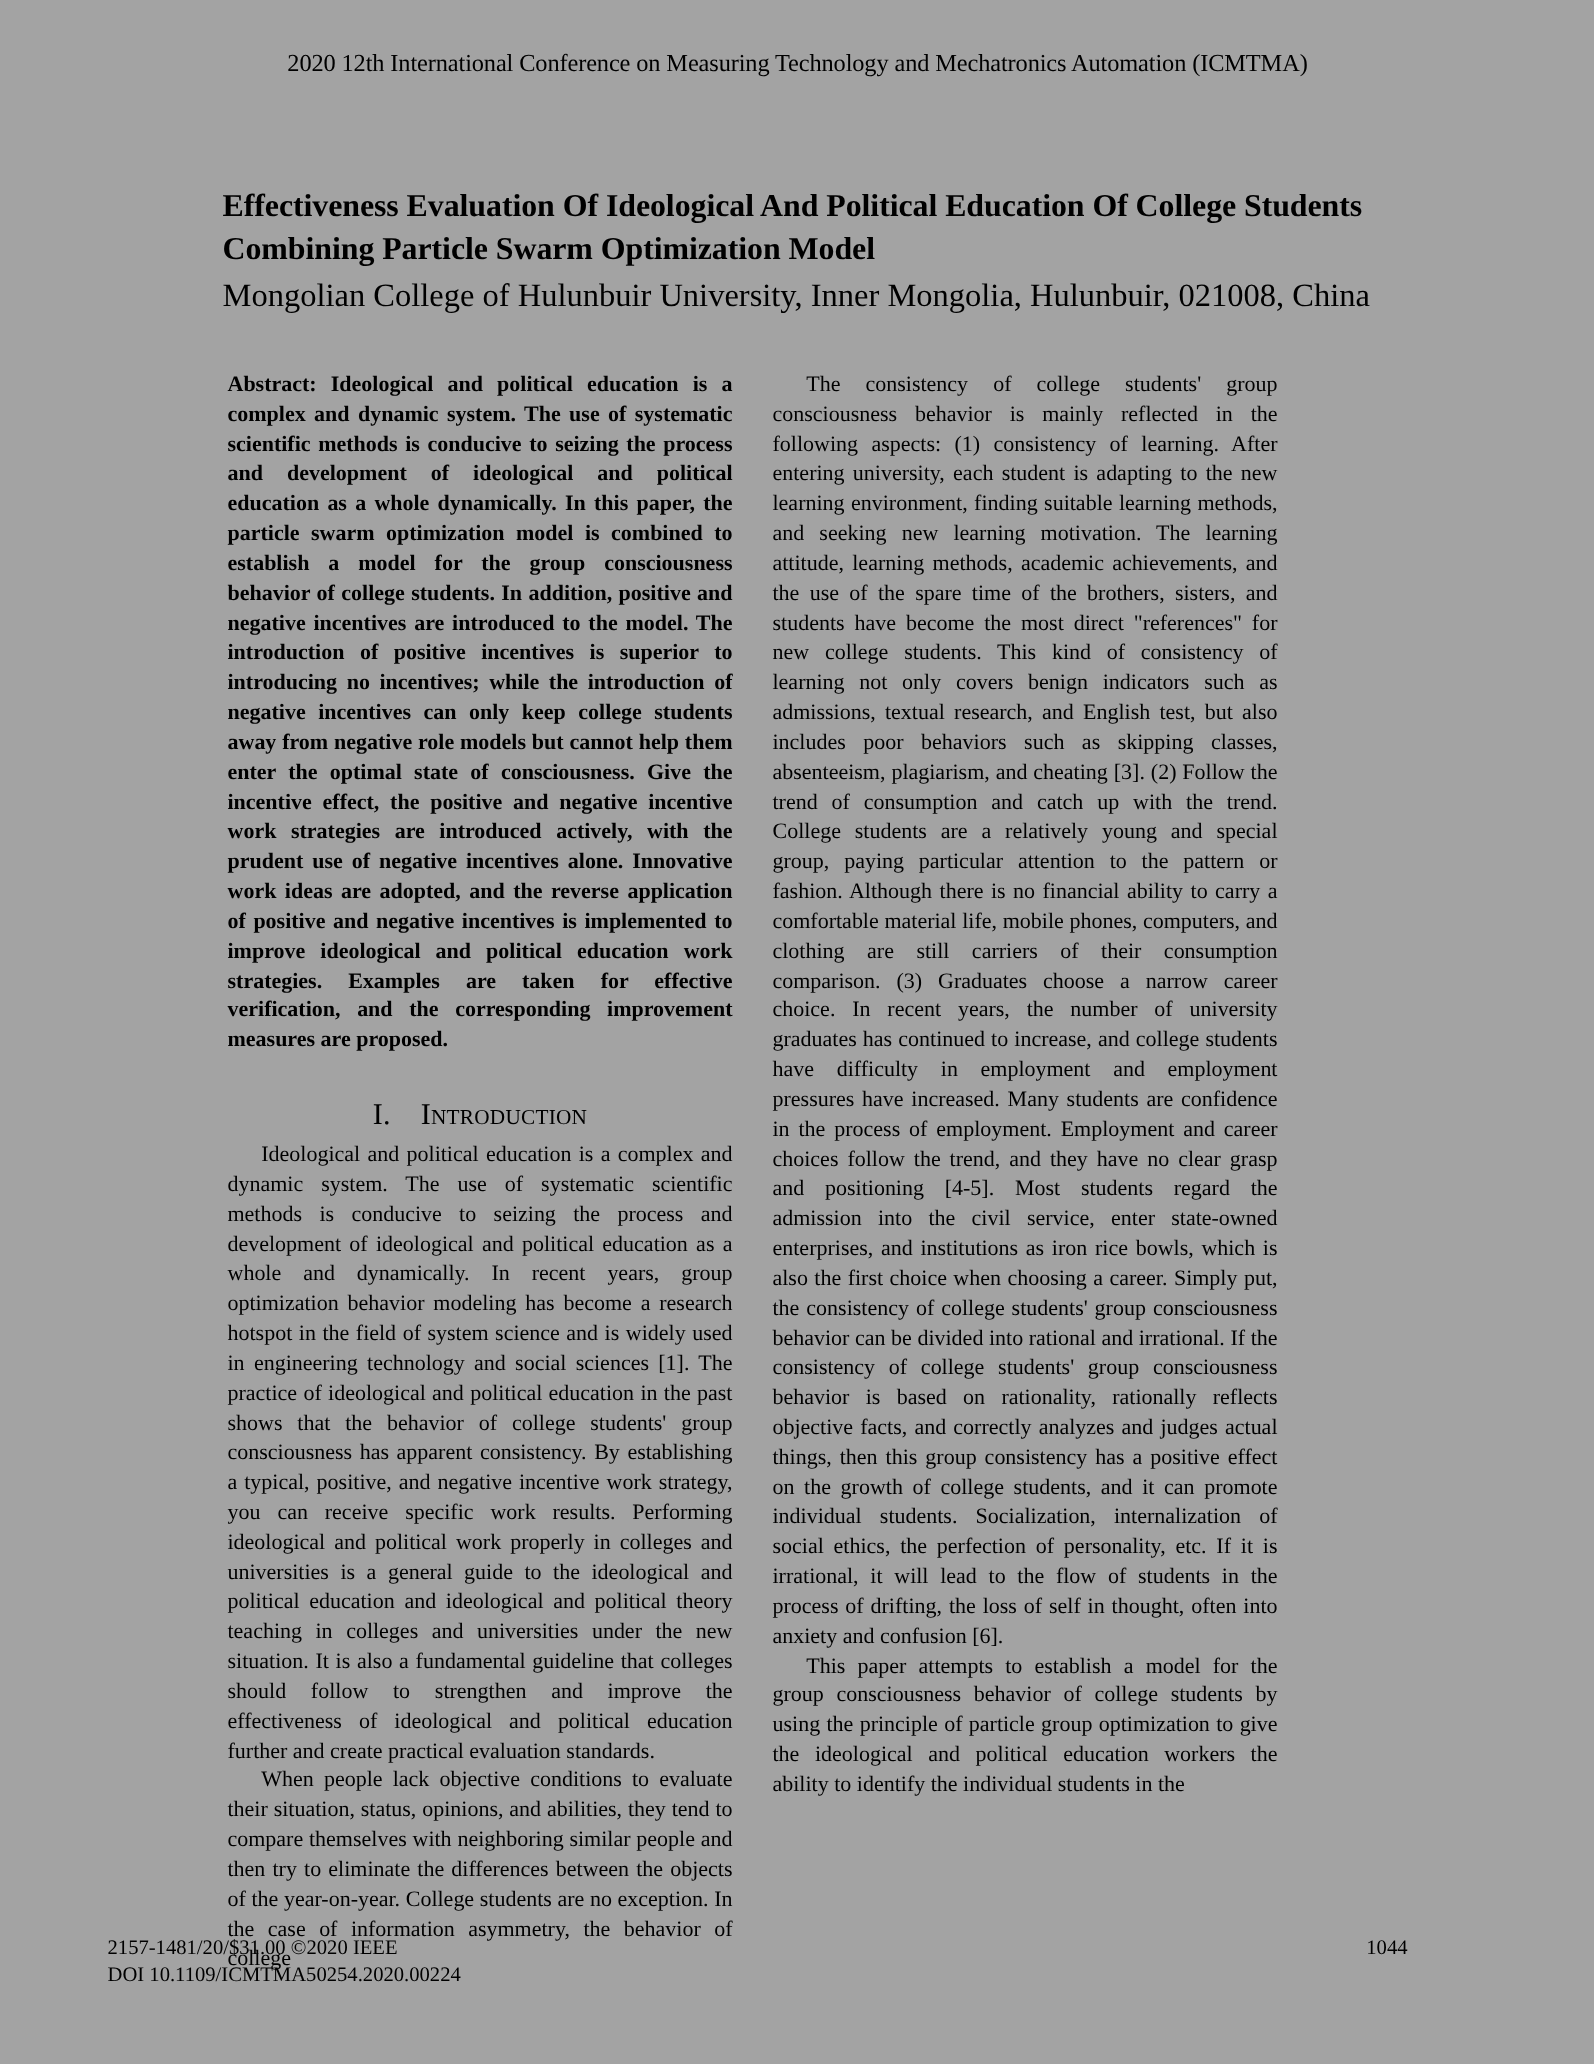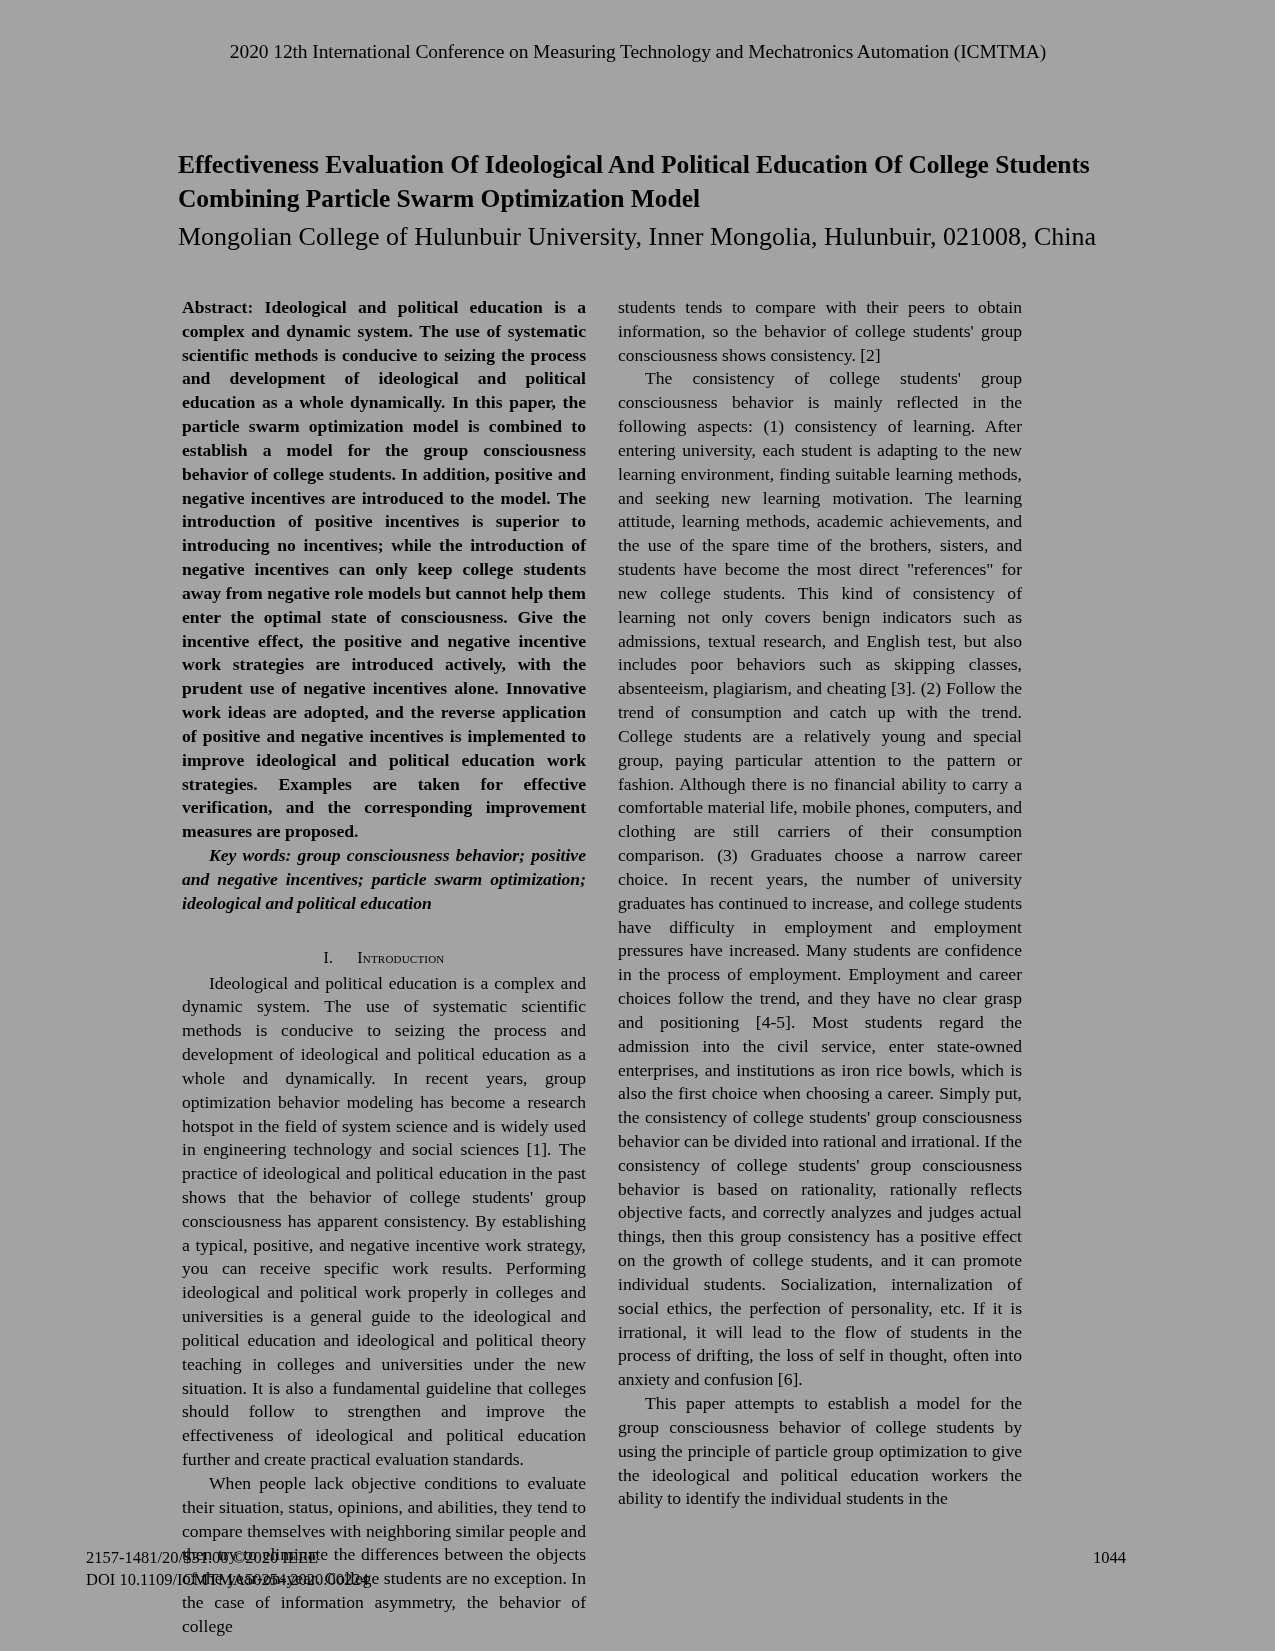--- a/index.html
+++ b/index.html
@@ -91,21 +91,21 @@
     font-weight: bold;
     text-indent: 0;
   }
   p.keywords {
     font-weight: bold;
     font-style: italic;
     text-indent: 27px;
   }
   .section-heading {
     text-align: center;
-    font-size: 16px;
+    font-size: 24px;
     font-variant: small-caps;
     margin: 30px 0 0 0;
     line-height: 1.5;
     letter-spacing: 0.2px;
   }
   .section-heading .numeral {
     margin-right: 24px;
   }
   .section-heading + p {
     margin-top: 2px;
@@ -143,32 +143,30 @@
 
   <div class="title-block">
     <h1 class="paper-title">Effectiveness Evaluation Of Ideological And Political Education Of College Students Combining Particle Swarm Optimization Model</h1>
     <div class="affiliation">Mongolian College of Hulunbuir University, Inner Mongolia, Hulunbuir, 021008, China</div>
   </div>
 
   <div class="columns">
 
     <div class="col">
       <p class="abstract">Abstract: Ideological and political education is a complex and dynamic system. The use of systematic scientific methods is conducive to seizing the process and development of ideological and political education as a whole dynamically. In this paper, the particle swarm optimization model is combined to establish a model for the group consciousness behavior of college students. In addition, positive and negative incentives are introduced to the model. The introduction of positive incentives is superior to introducing no incentives; while the introduction of negative incentives can only keep college students away from negative role models but cannot help them enter the optimal state of consciousness. Give the incentive effect, the positive and negative incentive work strategies are introduced actively, with the prudent use of negative incentives alone. Innovative work ideas are adopted, and the reverse application of positive and negative incentives is implemented to improve ideological and political education work strategies. Examples are taken for effective verification, and the corresponding improvement measures are proposed.</p>
-      <p class="keywords">Key words: group consciousness behavior; positive and negative incentives; particle swarm optimization; ideological and political education</p>
 
       <div class="section-heading">
         <span class="numeral">I.</span><span>Introduction</span>
       </div>
 
       <p class="indent">Ideological and political education is a complex and dynamic system. The use of systematic scientific methods is conducive to seizing the process and development of ideological and political education as a whole and dynamically. In recent years, group optimization behavior modeling has become a research hotspot in the field of system science and is widely used in engineering technology and social sciences [1]. The practice of ideological and political education in the past shows that the behavior of college students' group consciousness has apparent consistency. By establishing a typical, positive, and negative incentive work strategy, you can receive specific work results. Performing ideological and political work properly in colleges and universities is a general guide to the ideological and political education and ideological and political theory teaching in colleges and universities under the new situation. It is also a fundamental guideline that colleges should follow to strengthen and improve the effectiveness of ideological and political education further and create practical evaluation standards.</p>
       <p class="indent">When people lack objective conditions to evaluate their situation, status, opinions, and abilities, they tend to compare themselves with neighboring similar people and then try to eliminate the differences between the objects of the year-on-year. College students are no exception. In the case of information asymmetry, the behavior of college</p>
     </div>
 
     <div class="col">
-      <p>students tends to compare with their peers to obtain information, so the behavior of college students' group consciousness shows consistency. [2]</p>
       <p class="indent">The consistency of college students' group consciousness behavior is mainly reflected in the following aspects: (1) consistency of learning. After entering university, each student is adapting to the new learning environment, finding suitable learning methods, and seeking new learning motivation. The learning attitude, learning methods, academic achievements, and the use of the spare time of the brothers, sisters, and students have become the most direct "references" for new college students. This kind of consistency of learning not only covers benign indicators such as admissions, textual research, and English test, but also includes poor behaviors such as skipping classes, absenteeism, plagiarism, and cheating [3]. (2) Follow the trend of consumption and catch up with the trend. College students are a relatively young and special group, paying particular attention to the pattern or fashion. Although there is no financial ability to carry a comfortable material life, mobile phones, computers, and clothing are still carriers of their consumption comparison. (3) Graduates choose a narrow career choice. In recent years, the number of university graduates has continued to increase, and college students have difficulty in employment and employment pressures have increased. Many students are confidence in the process of employment. Employment and career choices follow the trend, and they have no clear grasp and positioning [4-5]. Most students regard the admission into the civil service, enter state-owned enterprises, and institutions as iron rice bowls, which is also the first choice when choosing a career. Simply put, the consistency of college students' group consciousness behavior can be divided into rational and irrational. If the consistency of college students' group consciousness behavior is based on rationality, rationally reflects objective facts, and correctly analyzes and judges actual things, then this group consistency has a positive effect on the growth of college students, and it can promote individual students. Socialization, internalization of social ethics, the perfection of personality, etc. If it is irrational, it will lead to the flow of students in the process of drifting, the loss of self in thought, often into anxiety and confusion [6].</p>
       <p class="indent">This paper attempts to establish a model for the group consciousness behavior of college students by using the principle of particle group optimization to give the ideological and political education workers the ability to identify the individual students in the</p>
     </div>
 
   </div>
 
   <div class="footer">
     <div class="footer-row">
       <span class="footer-left">2157-1481/20/$31.00 ©2020 IEEE</span>
       <span class="page-number">1044</span>

